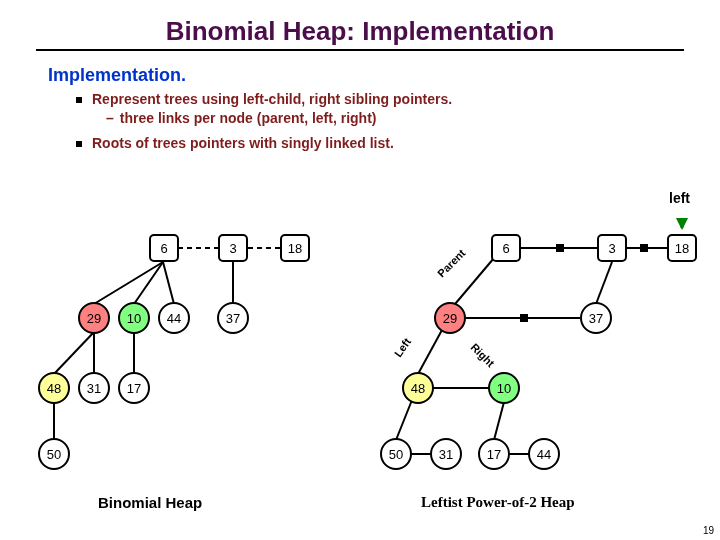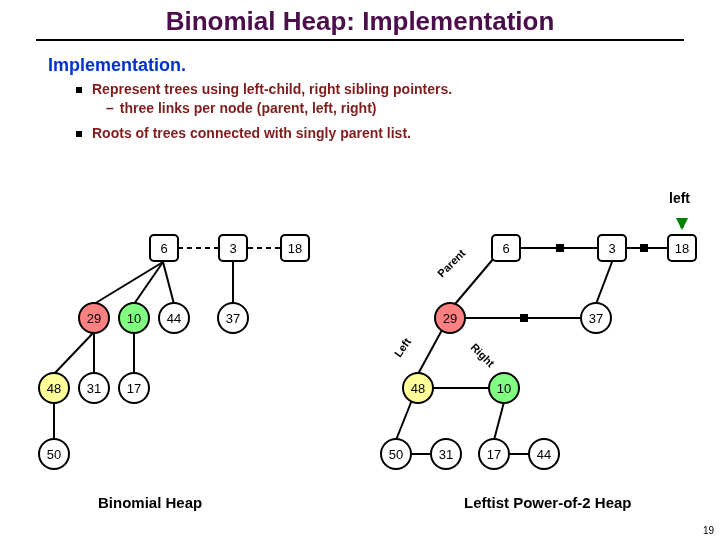--- a/index.html
+++ b/index.html
@@ -10,21 +10,21 @@
     background: #fff;
     font-family: Arial, Helvetica, sans-serif;
     position: relative;
     overflow: hidden;
   }
   .title {
     text-align: center;
     font-size: 26px;
     font-weight: bold;
     color: #4b0e4b;
-    padding-top: 6px;
+    padding-top: 16px;
   }
   .title-underline {
     height: 2px;
     background: #000;
     margin: 2px 36px 0 36px;
   }
   .section {
     color: #0033cc;
     font-weight: bold;
     font-size: 18px;
@@ -87,21 +87,21 @@
 <div class="title">Binomial Heap:  Implementation</div>
 <div class="title-underline"></div>
 
 <div class="section">Implementation.</div>
 <div class="bullets">
   <div class="b">
     <span class="sq"></span><span>Represent trees using left-child, right sibling pointers.</span>
     <div class="sub"><span class="dash">–</span><span>three links per node (parent, left, right)</span></div>
   </div>
   <div class="b">
-    <span class="sq"></span><span>Roots of trees connected with singly parent list.</span>
+    <span class="sq"></span><span>Roots of trees pointers with singly linked list.</span>
   </div>
 </div>
 
 <div class="heap-label">left</div>
 
 <svg class="stage" viewBox="0 0 720 296">
   <defs>
     <marker id="arr" viewBox="0 0 10 10" refX="9" refY="5" markerWidth="7" markerHeight="7" orient="auto">
       <path d="M0,0 L10,5 L0,10 z" fill="#008000"></path>
     </marker>
@@ -206,14 +206,14 @@
     <circle cx="446" cy="236" r="15" fill="#fff" stroke="#000" stroke-width="2"></circle>
       <text class="node-text" x="446" y="236">31</text>
     <circle cx="494" cy="236" r="15" fill="#fff" stroke="#000" stroke-width="2"></circle>
       <text class="node-text" x="494" y="236">17</text>
     <circle cx="544" cy="236" r="15" fill="#fff" stroke="#000" stroke-width="2"></circle>
       <text class="node-text" x="544" y="236">44</text>
   </g>
 </svg>
 
 <div class="caption" style="left:98px; top:494px;">Binomial Heap</div>
-<div class="caption" style="left:464px; top:494px;">Leftist Power-of-2 Heap</div>
+<div class="caption" style="left:421px; top:494px;font-family:Liberation Serif, serif;">Leftist Power-of-2 Heap</div>
 <div class="pagenum">19</div>
 
 </body></html>

